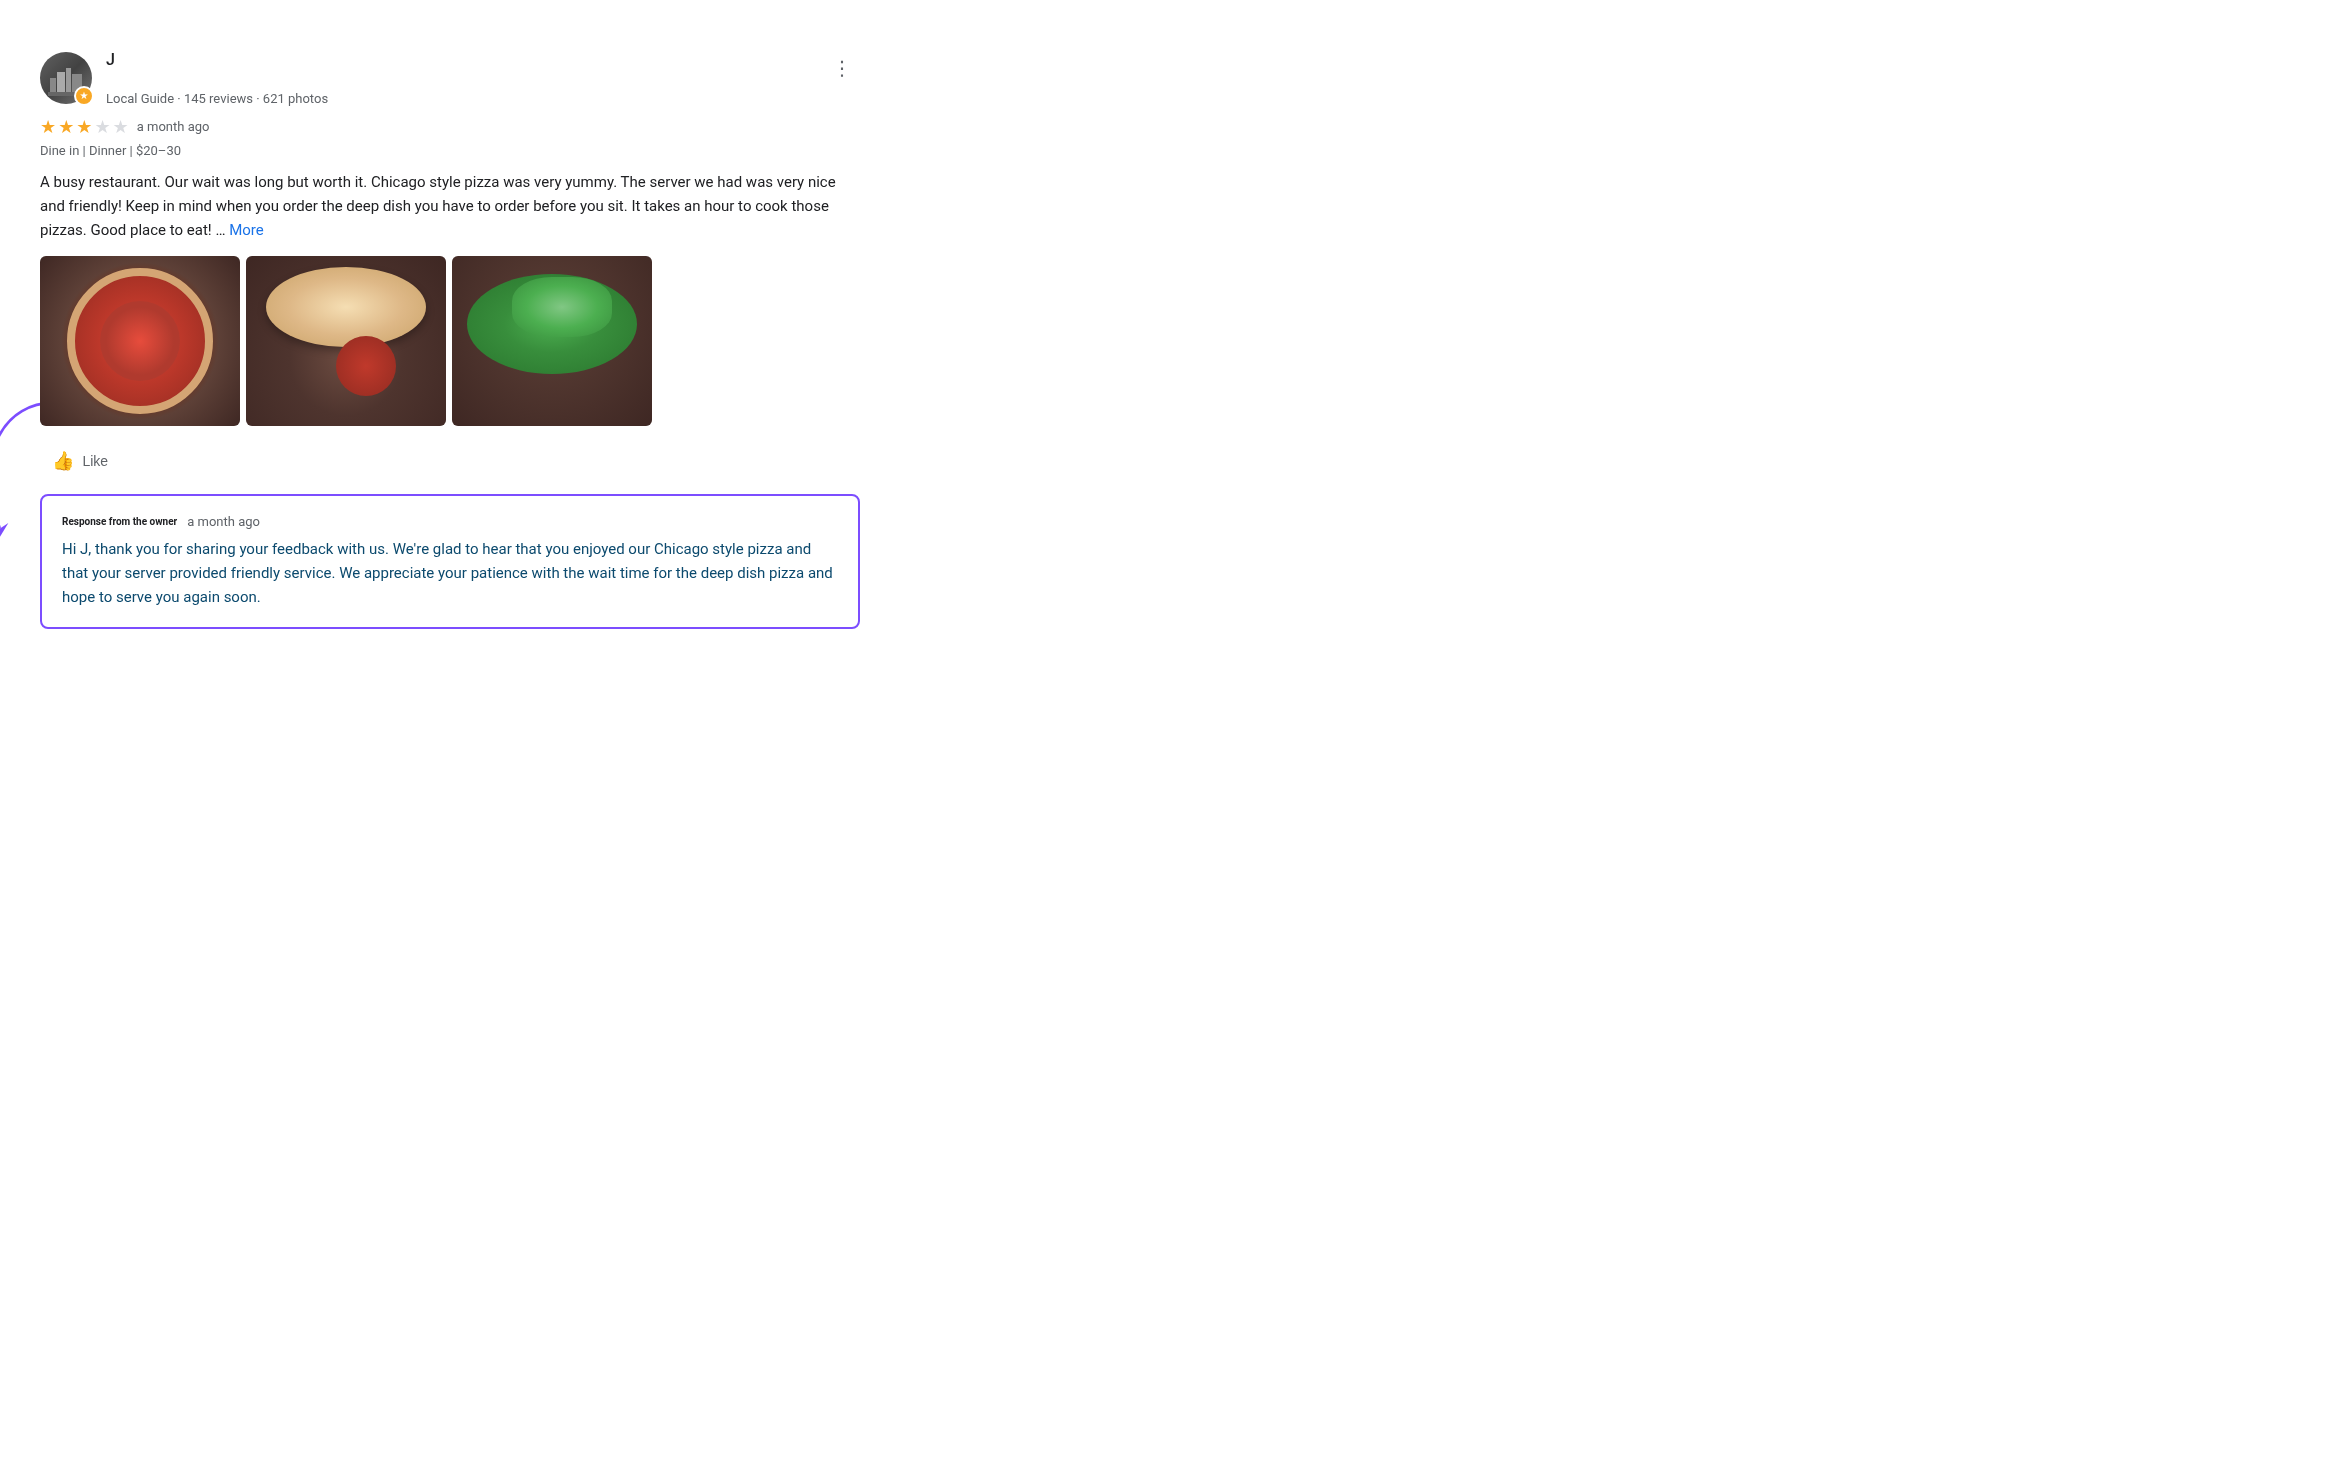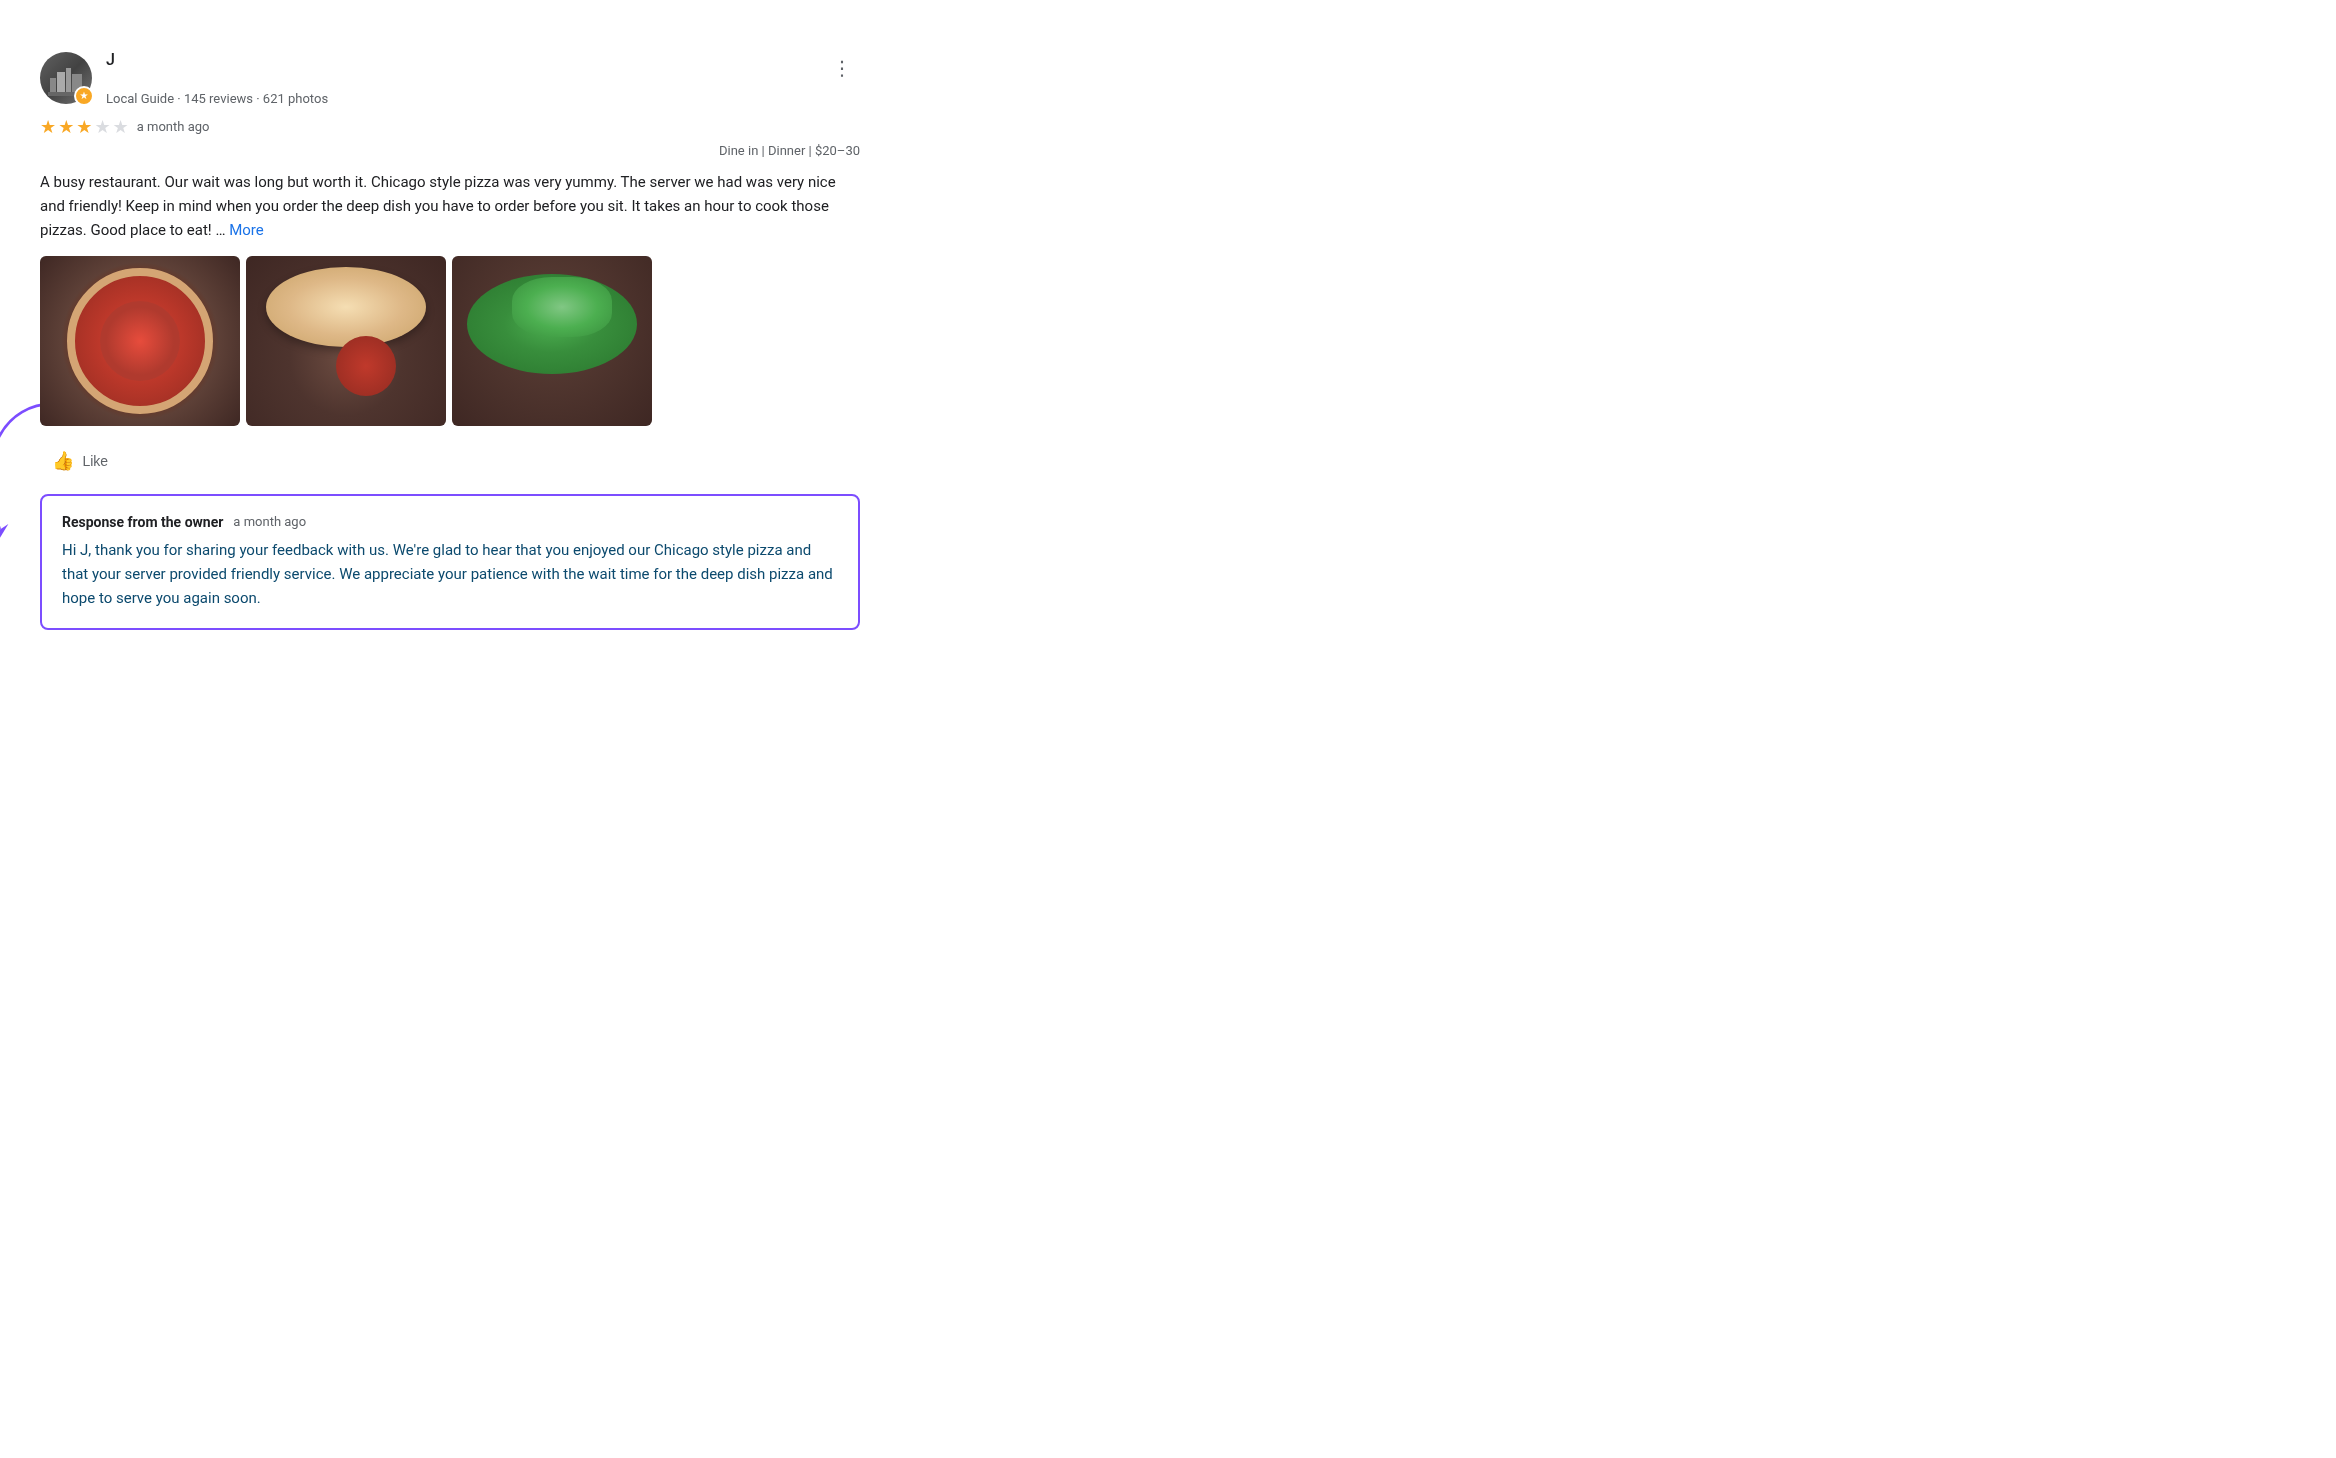--- a/index.html
+++ b/index.html
@@ -125,21 +125,20 @@
 
     .review-time {
       font-size: 13px;
       color: #5f6368;
     }
 
     .review-tags {
       font-size: 13px;
       color: #5f6368;
       margin-bottom: 12px;
-      text-align: right;
     }
 
     .review-text {
       font-size: 15px;
       color: #202124;
       line-height: 1.6;
       margin-bottom: 14px;
     }
 
     .review-text .more-link {
@@ -299,21 +298,21 @@
     }
 
     .owner-response-header {
       display: flex;
       align-items: center;
       gap: 10px;
       margin-bottom: 8px;
     }
 
     .owner-response-title {
-      font-size: 14px;
+      font-size: 10px;
       font-weight: 700;
       color: #202124;
     }
 
     .owner-response-time {
       font-size: 13px;
       color: #5f6368;
       font-weight: 400;
     }
 

